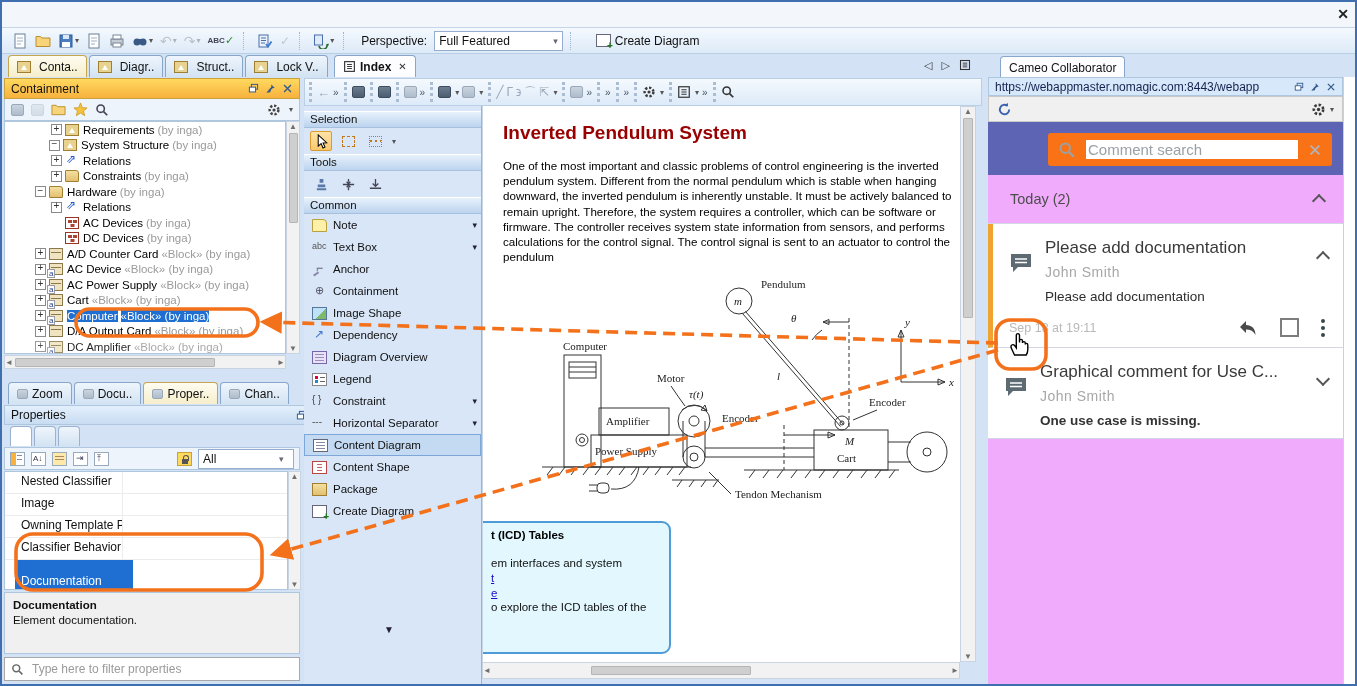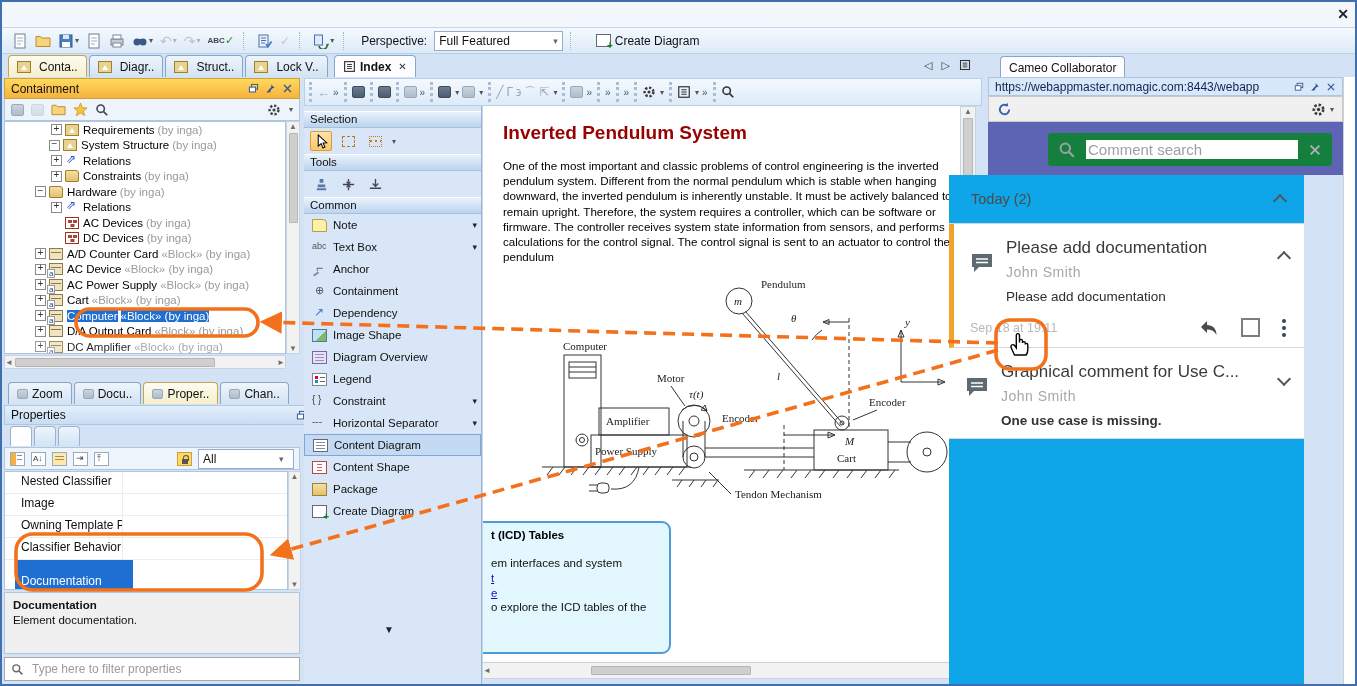--- a/index.html
+++ b/index.html
@@ -155,24 +155,24 @@
   #figure .it{font-style:italic;}
   #figure line,#figure path,#figure rect,#figure circle,#figure polyline{stroke:#333;fill:none;stroke-width:1;}
   
   #right-tab{left:998px;top:53px;height:23px;}
   #url-bar{left:986px;top:75px;width:355px;height:19px;background:#d6e8fa;border:1px solid #aec6de;display:flex;align-items:center;padding:0 6px;font-size:12px;color:#16224d;}
   #url-bar .sp{flex:1;}
   #url-bar .hic{margin-left:6px;color:#335a8c;}
   #web-toolbar{left:986px;top:94px;width:355px;height:26px;background:#f0f0f0;border:1px solid #c9c9c9;display:flex;align-items:center;padding:0 8px;}
   #web-toolbar .sp{flex:1;}
   #purple{left:986px;top:120px;width:355px;height:53px;background:#5d64b4;}
-  #searchbox{left:1046px;top:131px;width:284px;height:33px;background:#15803d;border-radius:3px;display:flex;align-items:center;padding:0 10px;gap:10px;}
+  #searchbox{left:1046px;top:131px;width:284px;height:33px;background:#f97316;border-radius:3px;display:flex;align-items:center;padding:0 10px;gap:10px;}
   #searchbox input{border:none;outline:none;flex:1;font:15px "Liberation Sans",sans-serif;color:#333;}
   #searchbox input::placeholder{color:#9aa0a6;}
-  #comments{left:947px;top:173px;width:355px;height:509px;background:#0ea5e9;overflow:hidden;}
+  #comments{left:986px;top:173px;width:355px;height:509px;background:#f0abfc;overflow:hidden;}
   #today-row{height:49px;display:flex;align-items:center;padding:0 18px 0 22px;color:#4c4c4c;font-size:14.5px;border-bottom:1px solid #d4d6e4;}
   #today-row .sp{flex:1;}
   .comment{background:#fff;padding:14px 14px 10px 16px;position:relative;border-bottom:1px solid #d4d6e4;}
   .comment.expanded{border-left:5px solid #f0a32f;}
   .comment .c-head{display:flex;gap:12px;}
   .comment .c-bubble{margin-top:14px;color:#5d6a72;}
   .comment .c-main{flex:1;min-width:0;}
   .comment .c-title{font-size:17px;color:#3a3a3a;white-space:nowrap;overflow:hidden;}
   .comment .c-author{font-size:14px;color:#a7a7a7;margin-top:6px;letter-spacing:.5px;}
   .comment .c-body{font-size:13.5px;color:#2e2e2e;margin-top:9px;}
@@ -725,27 +725,27 @@
           <span class="pi anchor"></span>
           <span>Anchor</span>
           <span class="pal-dd">▾</span>
         </div>
         <div class="pitem">
           <span class="pi containment"></span>
           <span>Containment</span>
           <span class="pal-dd">▾</span>
         </div>
         <div class="pitem">
+          <span class="pi image"></span>
+          <span>Image Shape</span>
+          <span class="pal-dd">▾</span>
+        </div>
+        <div class="pitem">
           <span class="pi dependency"></span>
           <span>Dependency</span>
-          <span class="pal-dd">▾</span>
-        </div>
-        <div class="pitem">
-          <span class="pi image"></span>
-          <span>Image Shape</span>
           <span class="pal-dd">▾</span>
         </div>
         <div class="pitem">
           <span class="pi overview"></span>
           <span>Diagram Overview</span>
           <span class="pal-dd">▾</span>
         </div>
         <div class="pitem">
           <span class="pi legend"></span>
           <span>Legend</span>

